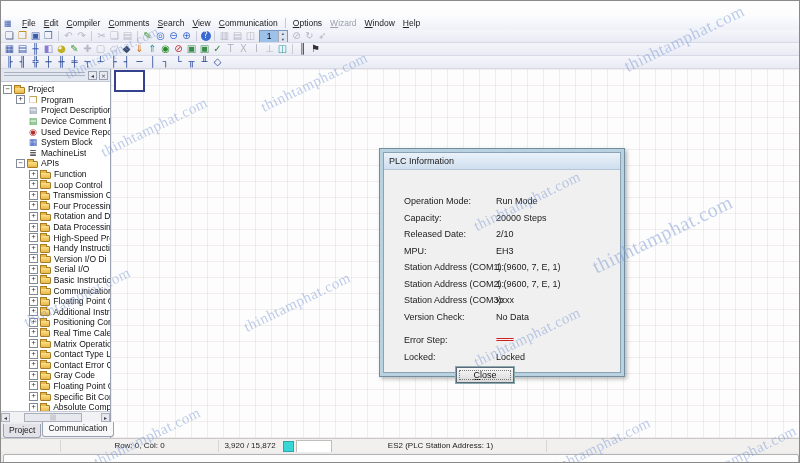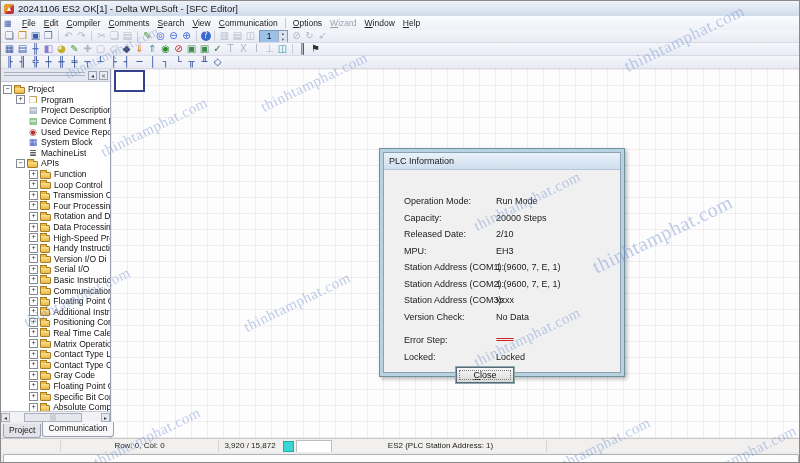--- a/index.html
+++ b/index.html
@@ -104,24 +104,20 @@
   
   #wm{position:absolute;left:0;top:0;width:800px;height:463px;pointer-events:none;z-index:50;}
   .wmark{position:absolute;font-family:"Liberation Serif",serif;color:#7f9bd4;opacity:.5;
     transform:rotate(-26deg);white-space:nowrap;letter-spacing:.5px;}
 </style>
 </head>
 <body>
 
 <div id="app">
 
-  <div id="titlebar">
-    <span id="app-icon">▲</span>
-    <span>20241106 ES2 OK[1] - Delta WPLSoft - [SFC Editor]</span>
-  </div>
 
   <div id="menubar">
     <span id="child-icon">▦</span>
     <span class="menu-items" style="display:flex;align-items:center;">
         <span class="menu-item"><u>F</u>ile</span>
         <span class="menu-item"><u>E</u>dit</span>
         <span class="menu-item"><u>C</u>ompiler</span>
         <span class="menu-item"><u>C</u>omments</span>
         <span class="menu-item"><u>S</u>earch</span>
         <span class="menu-item"><u>V</u>iew</span>
@@ -281,21 +277,21 @@
           <span class="tlabel">Matrix Operatio</span>
         </div>
         <div class="tree-row" style="padding-left: 28px;">
           <span class="exp">+</span>
           <span class="ti-folder" style="margin-right: 3px;"></span>
           <span class="tlabel">Contact Type L</span>
         </div>
         <div class="tree-row" style="padding-left: 28px;">
           <span class="exp">+</span>
           <span class="ti-folder" style="margin-right: 3px;"></span>
-          <span class="tlabel">Contact Type C</span>
+          <span class="tlabel">Contact Error C</span>
         </div>
         <div class="tree-row" style="padding-left: 28px;">
           <span class="exp">+</span>
           <span class="ti-folder" style="margin-right: 3px;"></span>
           <span class="tlabel">Gray Code</span>
         </div>
         <div class="tree-row" style="padding-left: 28px;">
           <span class="exp">+</span>
           <span class="ti-folder" style="margin-right: 3px;"></span>
           <span class="tlabel">Floating Point C</span>

